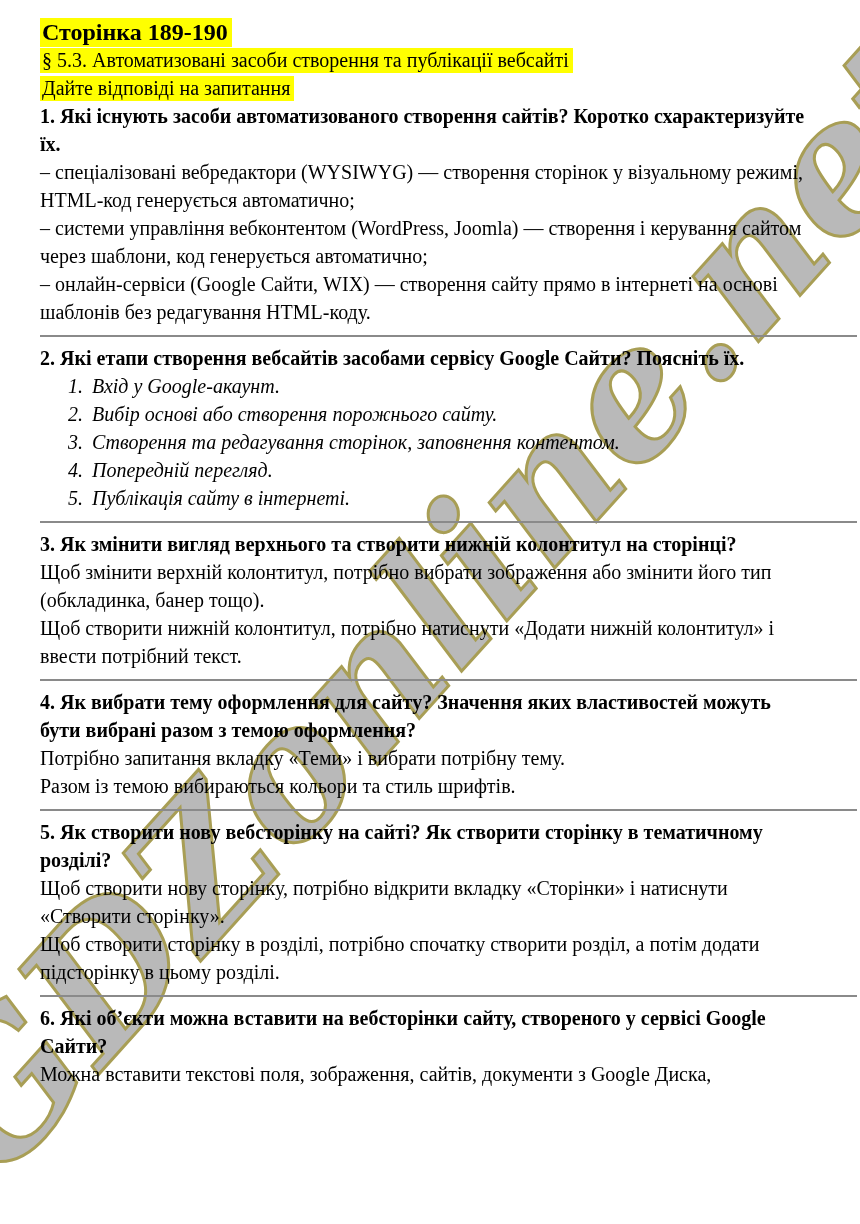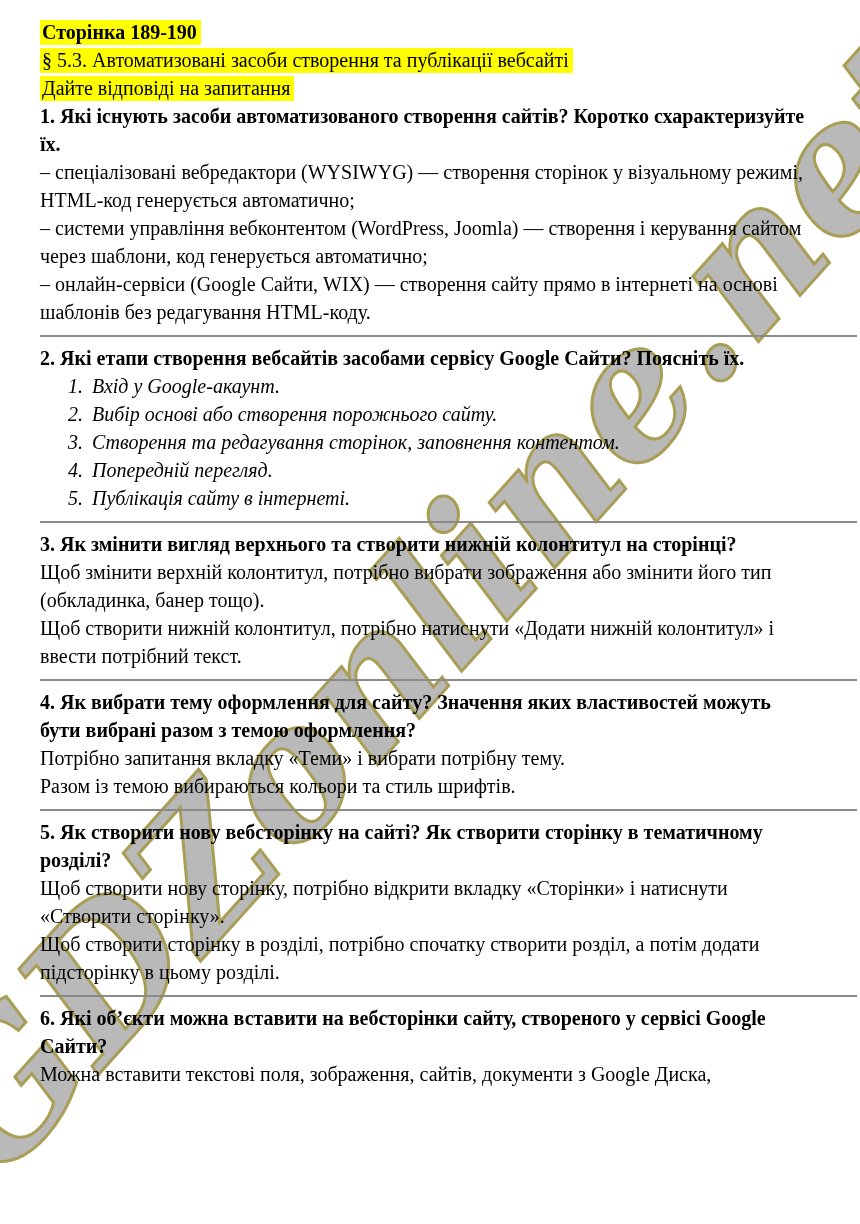--- a/index.html
+++ b/index.html
@@ -26,21 +26,21 @@
   }
 
   
   .content {
     position: relative; z-index: 2;
     padding: 18px 50px 0 40px;
     font-size: 20px;
     line-height: 28px;
   }
   .content h1, .content h2, .content p, .content div.line { margin: 0; padding: 0; }
-  h1.page-title { font-size: 20px; font-weight: bold; }
+  h1.page-title { font-size: 24px; font-weight: bold; }
   .hdr-line { font-weight: normal; }
   .hl { background: #ffff00; padding: 1px 4px 2px 2px; }
   h2.q-heading { font-size: 20px; font-weight: bold; }
   .answers p { margin: 0; }
   ol.steps {
     margin: 0; padding: 0 0 0 48px;
     list-style: decimal;
     font-style: italic;
   }
   ol.steps li { padding-left: 4px; }

